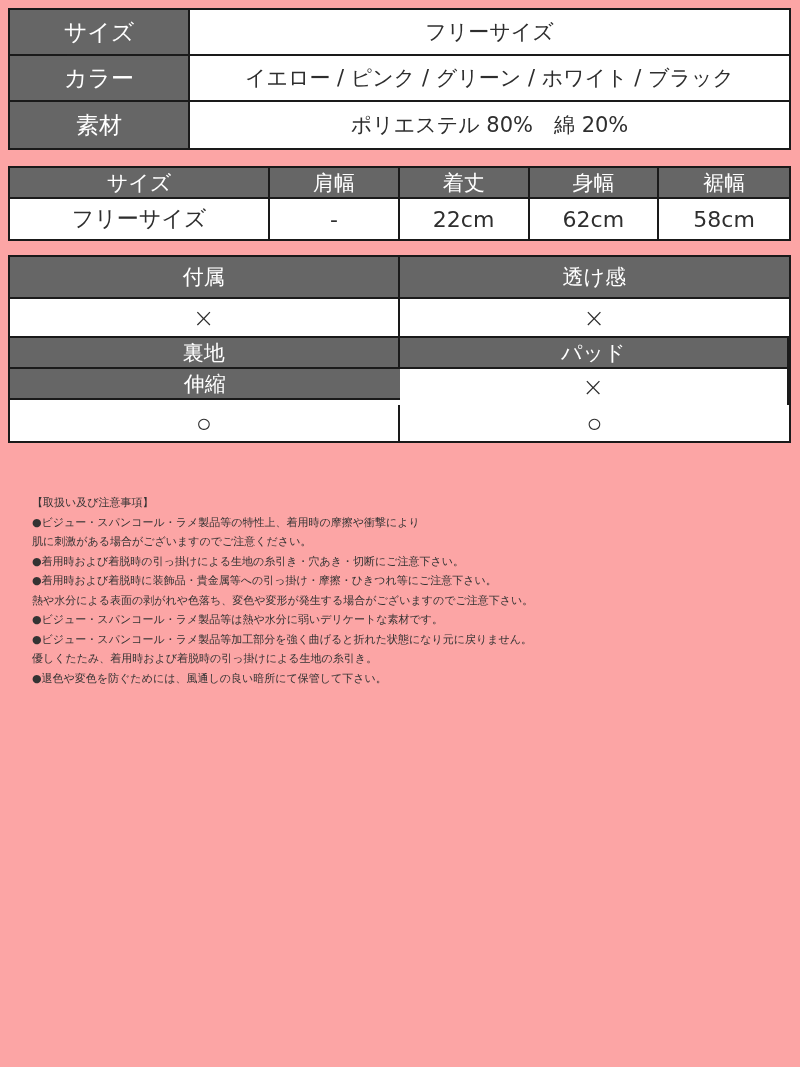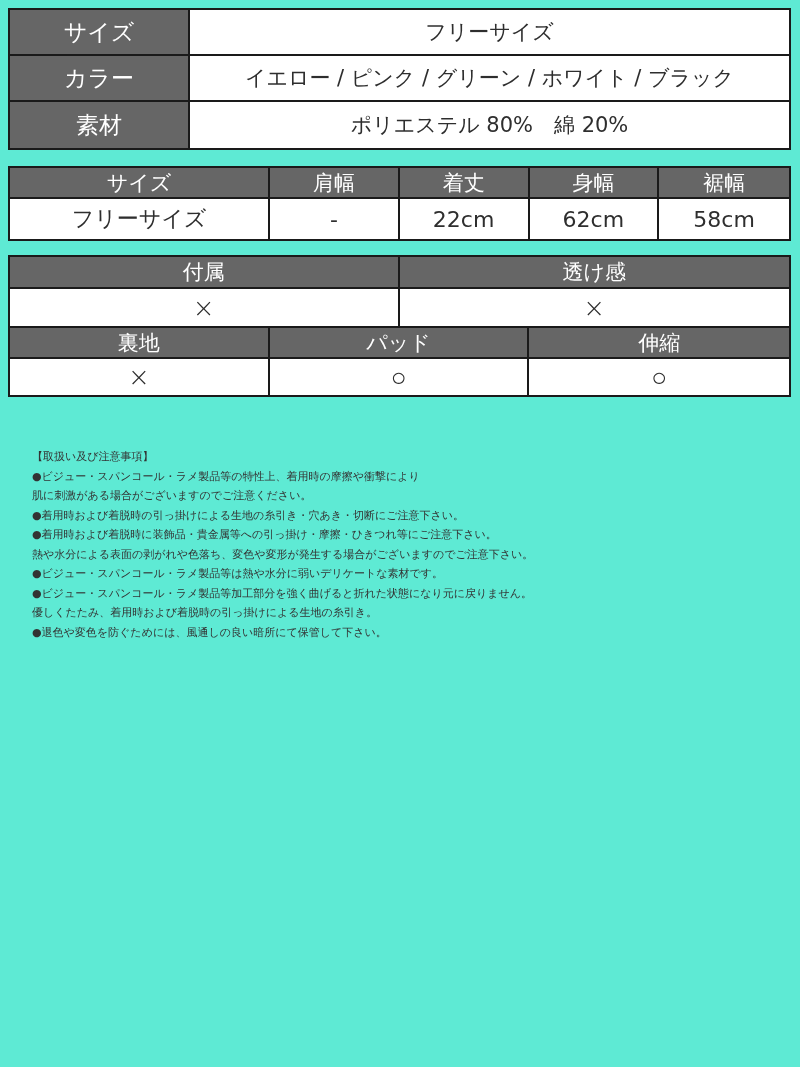--- a/index.html
+++ b/index.html
@@ -1,21 +1,21 @@
 <!DOCTYPE html>
 <html><head>
 <meta charset="utf-8">
 <style>
   * { margin:0; padding:0; box-sizing:border-box; }
   html,body { width:800px; height:1067px; background:#ffffff; }
   body {
     font-family:"DejaVu Sans","Liberation Sans",sans-serif;
     color:#333333;
   }
-  .page { width:800px; height:1067px; padding:8px 9px 0 8px; background:#5eead4; }
+  .page { width:800px; height:1067px; padding:8px 9px 0 8px; background:#fca5a5; }
 
   
   .tbl { border:2px solid #1a1a1a; background:#ffffff; }
   .cell {
     display:flex; align-items:center; justify-content:center;
     text-align:center; background:#ffffff; color:#2e2e2e;
     overflow:hidden; white-space:nowrap;
   }
   .hcell { background:#666666; color:#ffffff; }
   .br { border-right:2px solid #1a1a1a; }
@@ -26,25 +26,25 @@
   .t1 .cell { font-size:21px; }
   .t1 .hcell { font-size:23px; }
 
   
   .t2 { display:grid; grid-template-columns:260px repeat(4,1fr); margin-bottom:14px; }
   .t2 .hcell { height:31px; font-size:21px; }
   .t2 .dcell { height:40px; font-size:22px; }
 
   
   .t3 { display:grid; grid-template-columns:1fr 1fr; border-bottom:none; }
-  .t3 .hcell { height:32px; font-size:21px; }
+  .t3 .hcell { height:42px; font-size:21px; }
   .t3 .dcell { height:37px; font-size:26px; font-weight:300; }
 
   
-  .t4 { display:grid; grid-template-columns:repeat(3,1fr); }
+  .t4 { display:grid; grid-template-columns:repeat(2,1fr); }
   .t4 .hcell { height:31px; font-size:21px; }
   .t4 .dcell { height:36px; font-size:26px; font-weight:300; }
   .sym-circle { font-size:34px; font-weight:300; line-height:1; }
 
   
   .notes { margin-top:50px; padding-left:24px; font-size:11px; line-height:19.5px; color:#333333; }
   .notes div { white-space:nowrap; }
 </style>
 </head>
 <body>

